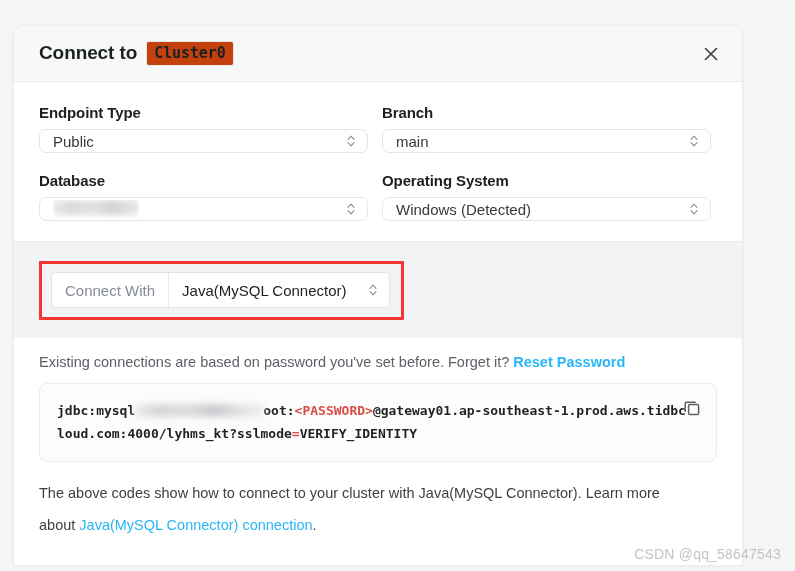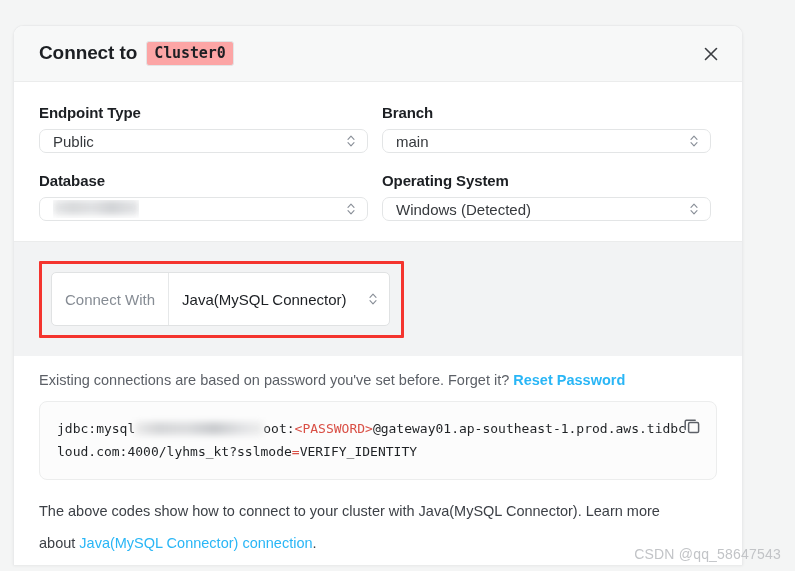--- a/index.html
+++ b/index.html
@@ -43,21 +43,21 @@
   .dlg-title {
     font-size: 19px;
     font-weight: bold;
     color: #1c1f23;
     letter-spacing: -0.1px;
   }
   .cluster-badge {
     display: inline-block;
     margin-left: 9px;
     padding: 2px 7px 3px 7px;
-    background: #fca5a5;
+    background: #c2410c;
     border: 1px solid #e3e5e6;
     border-radius: 3px;
     font-family: "DejaVu Sans Mono", monospace;
     font-size: 15px;
     font-weight: bold;
     color: #1c1f23;
     vertical-align: 1px;
   }
   .close-btn {
     margin-left: auto;
@@ -133,21 +133,21 @@
     padding: 19px 25px 18px 25px;
   }
   .redbox {
     display: inline-block;
     border: 3px solid #f4342e;
     padding: 8px 11px 9px 9px;
     border-radius: 1px;
   }
   .connect-group {
     display: flex;
-    height: 54px;
+    height: 36px;
     border-radius: 5px;
     background: #fff;
     border: 1px solid #e0e2e3;
     box-sizing: border-box;
     overflow: hidden;
   }
   .connect-label {
     display: flex;
     align-items: center;
     padding: 0 13px;
@@ -185,20 +185,21 @@
 
   .code-block {
     position: relative;
     margin-top: 13px;
     border: 1px solid #eceded;
     border-radius: 8px;
     background: #fcfcfc;
     padding: 15px 58px 16px 17px;
     box-sizing: border-box;
     min-height: 72px;
+    font-weight: bold;
   }
   .code-line {
     font-family: "DejaVu Sans Mono", monospace;
     font-size: 13px;
     line-height: 23px;
     color: #1f2225;
     white-space: nowrap;
   }
   .code-red { color: #d94f45; }
   .code-blur {

